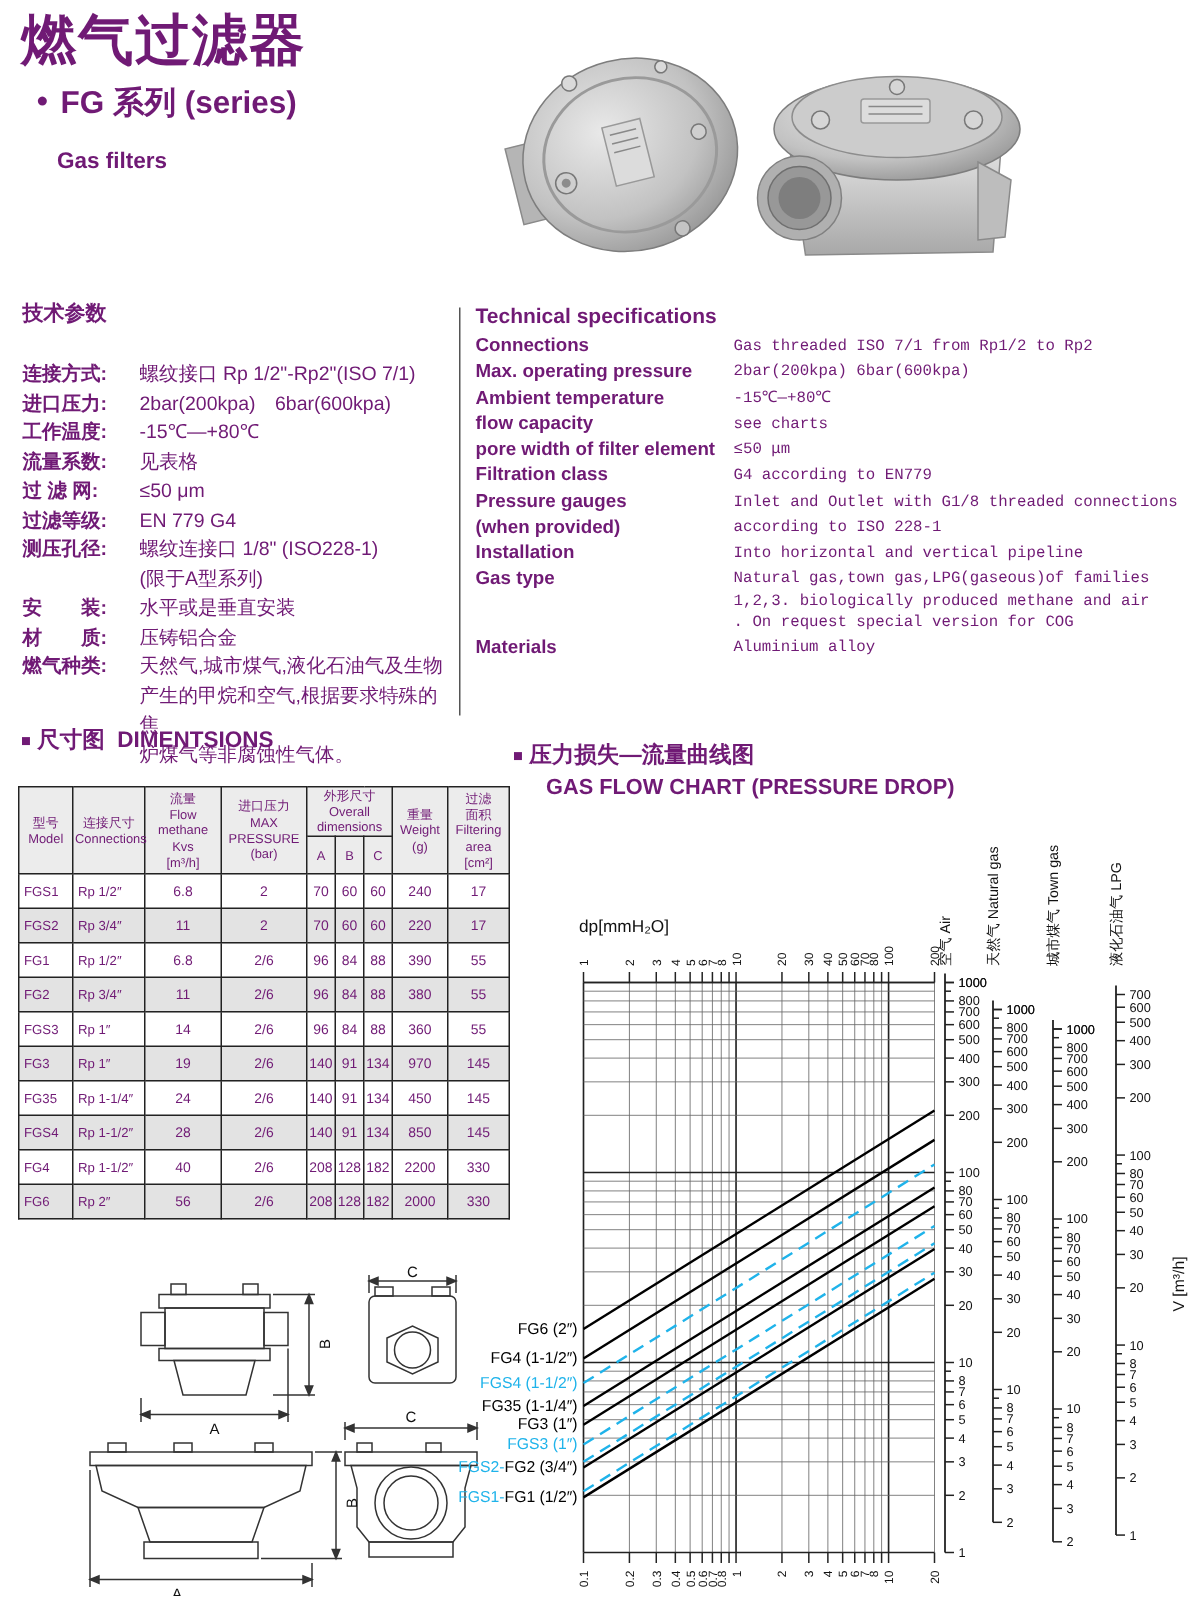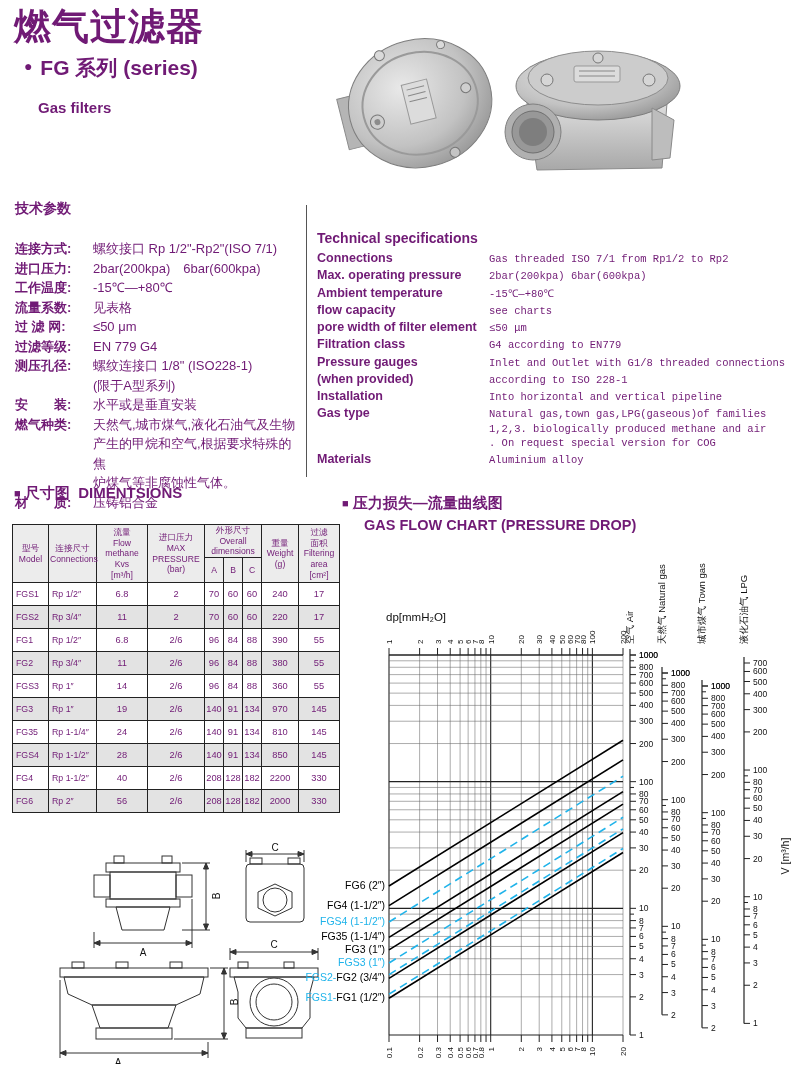--- a/index.html
+++ b/index.html
@@ -120,33 +120,33 @@
         <div class="cn-row">
           <span class="cn-lbl">测压孔径:</span>
           <span class="cn-val">螺纹连接口 1/8" (ISO228-1)
 (限于A型系列)</span>
         </div>
         <div class="cn-row">
           <span class="cn-lbl">安　　装:</span>
           <span class="cn-val">水平或是垂直安装</span>
         </div>
         <div class="cn-row">
+          <span class="cn-lbl">材　　质:</span>
+          <span class="cn-val">压铸铝合金</span>
+        </div>
+        <div class="cn-row">
           <span class="cn-lbl">燃气种类:</span>
           <span class="cn-val">天然气,城市煤气,液化石油气及生物
 产生的甲烷和空气,根据要求特殊的焦
 炉煤气等非腐蚀性气体。</span>
         </div>
-        <div class="cn-row">
-          <span class="cn-lbl">材　　质:</span>
-          <span class="cn-val">压铸铝合金</span>
-        </div>
       </div>
   </div>
   <div class="vdivider abs" style="left:306px;top:205px;height:272px;"></div>
-  <div class="abs" style="left:317px;top:202px;width:480px;margin-top:28px;">
+  <div class="abs" style="left:317px;top:202px;width:480px;">
     <div class="en-heading">Technical specifications</div>
     <div id="en-rows">
         <div class="en-row">
           <span class="en-lbl">Connections</span>
           <span class="en-val">Gas threaded ISO 7/1 from Rp1/2 to Rp2</span>
         </div>
         <div class="en-row">
           <span class="en-lbl">Max. operating pressure</span>
           <span class="en-val">2bar(200kpa)   6bar(600kpa)</span>
         </div>
@@ -302,21 +302,21 @@
           <td>145</td>
         </tr>
         <tr class="">
           <td class="model">FG35</td>
           <td class="conn">Rp 1-1/4″</td>
           <td>24</td>
           <td>2/6</td>
           <td>140</td>
           <td>91</td>
           <td>134</td>
-          <td>810</td>
+          <td>450</td>
           <td>145</td>
         </tr>
         <tr class="odd">
           <td class="model">FGS4</td>
           <td class="conn">Rp 1-1/2″</td>
           <td>28</td>
           <td>2/6</td>
           <td>140</td>
           <td>91</td>
           <td>134</td>

